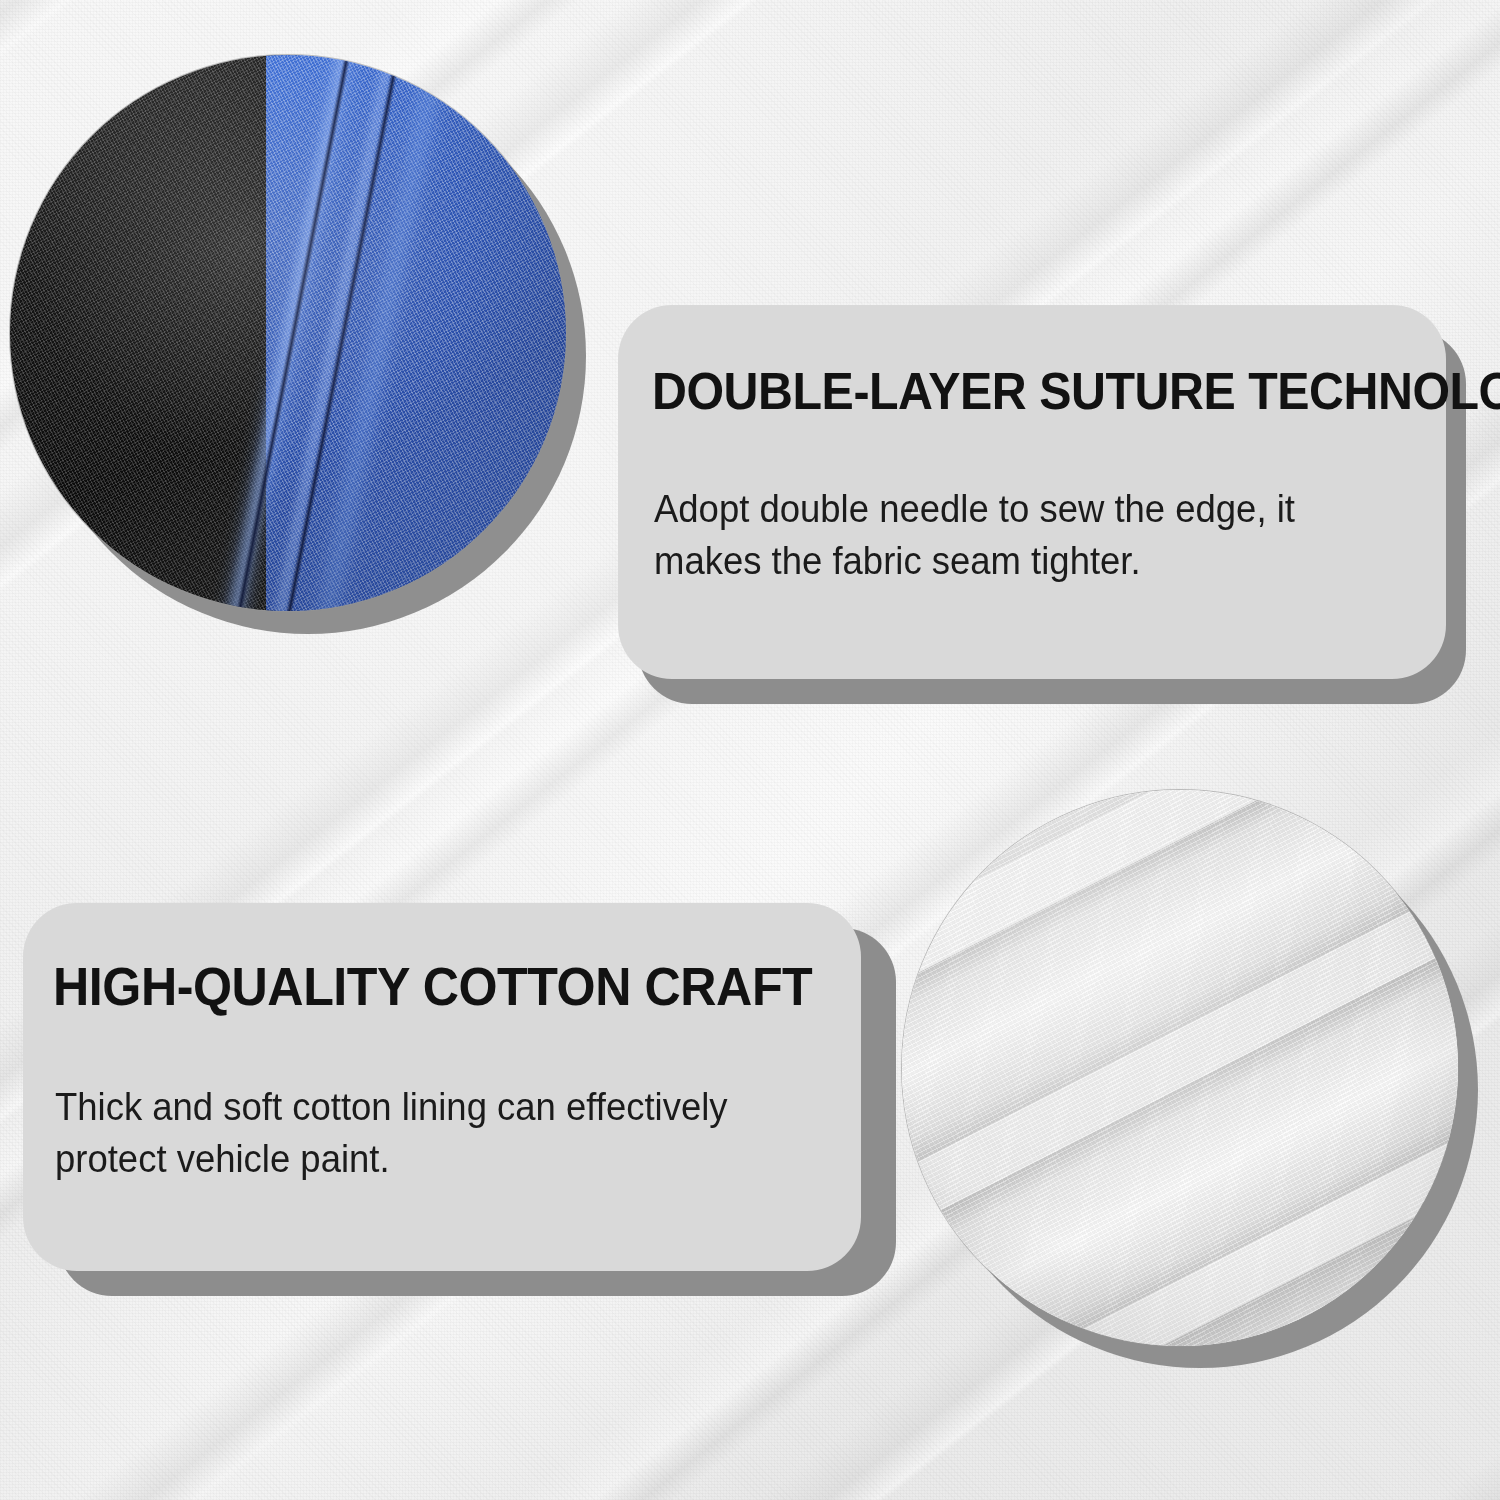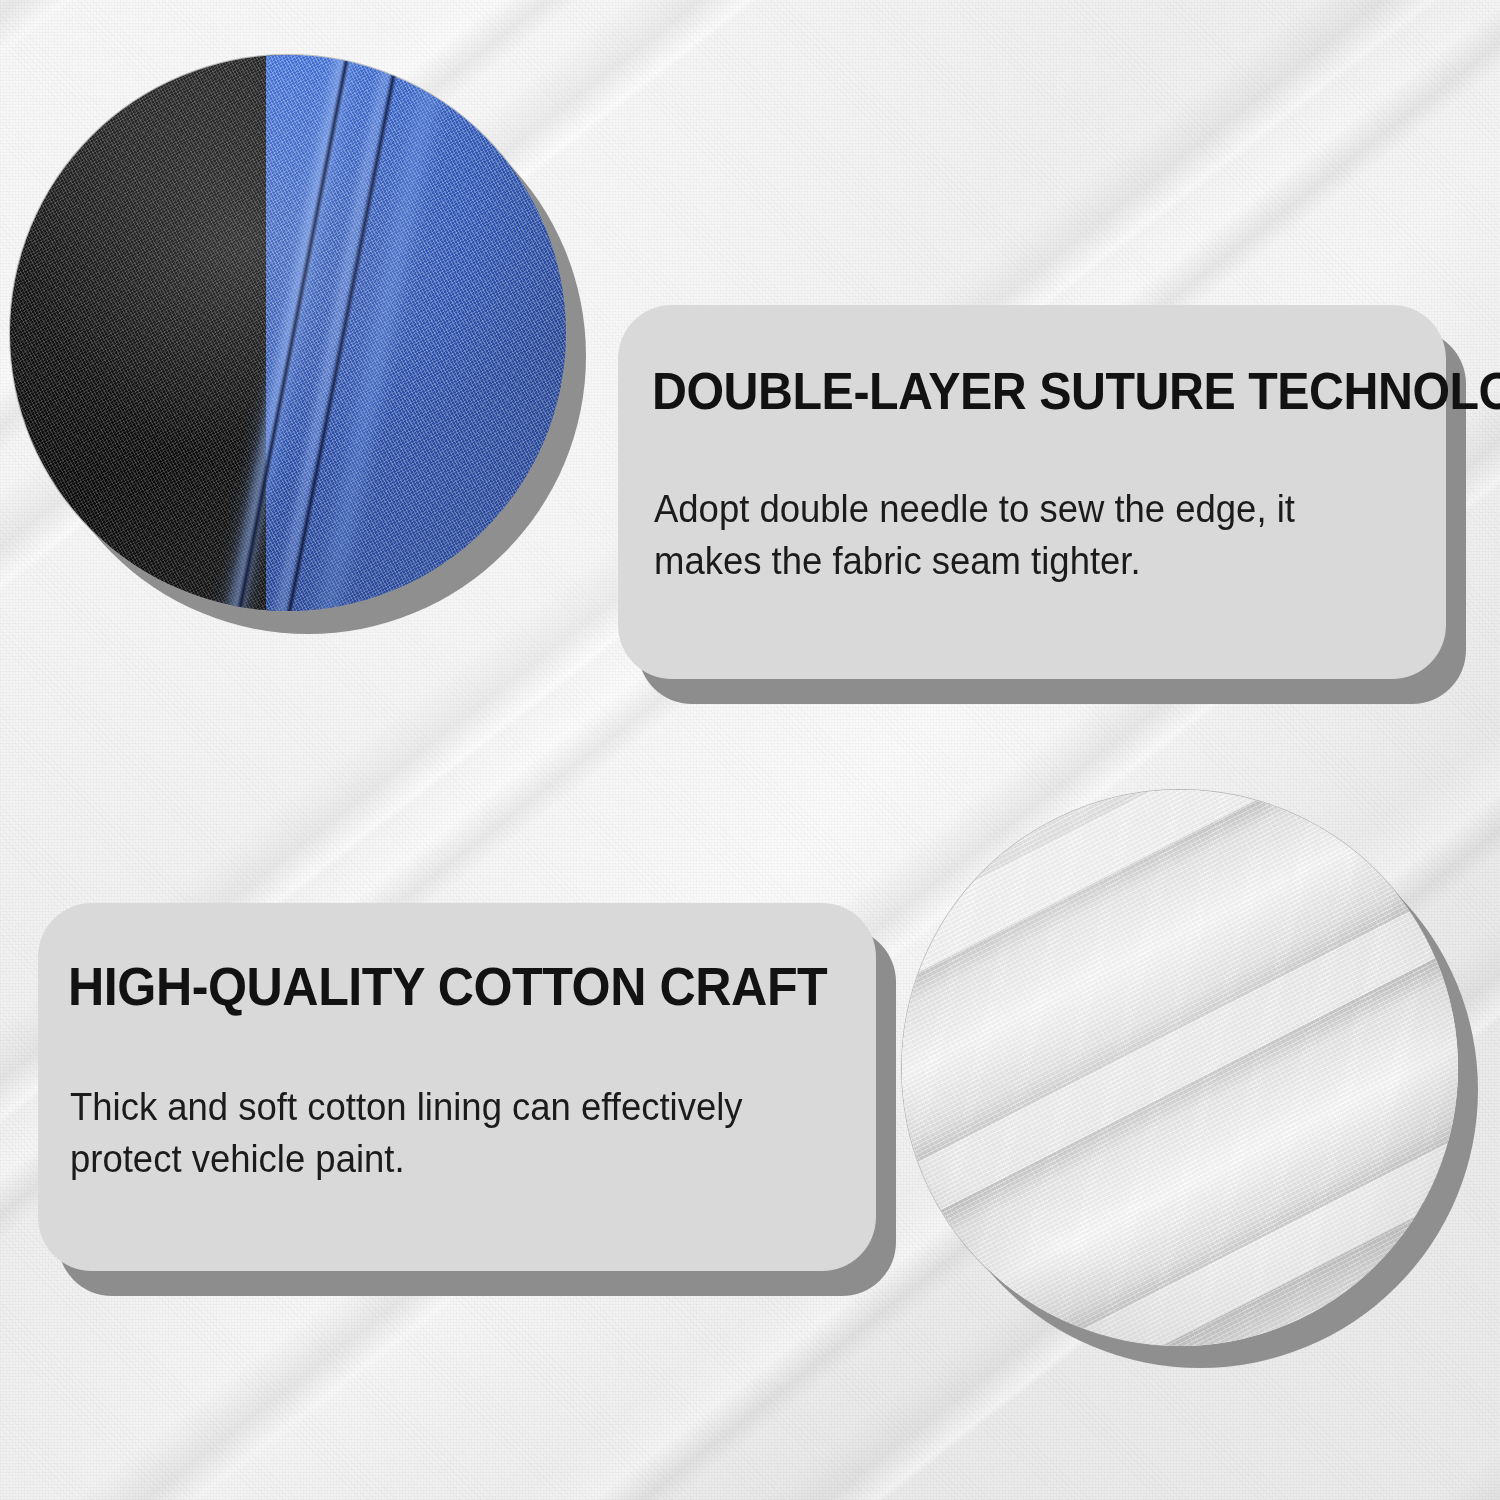--- a/index.html
+++ b/index.html
@@ -65,21 +65,21 @@
     box-sizing:border-box;
   }
   .card-shadow{
     position:absolute;
     background:#8d8d8d;
     border-radius:54px;
   }
   #card1-shadow{left:638px;top:330px;width:828px;height:374px;}
   #card1{left:618px;top:305px;width:828px;height:374px;}
   #card2-shadow{left:58px;top:928px;width:838px;height:368px;}
-  #card2{left:38px;top:903px;width:838px;height:368px;}
+  #card2{left:23px;top:903px;width:838px;height:368px;}
 
   .card-inner{
     position:absolute;
     left:0;top:0;right:0;bottom:0;
     padding:0;
   }
   .headline{
     position:absolute;
     margin:0;
     font-family:"Liberation Sans", sans-serif;

